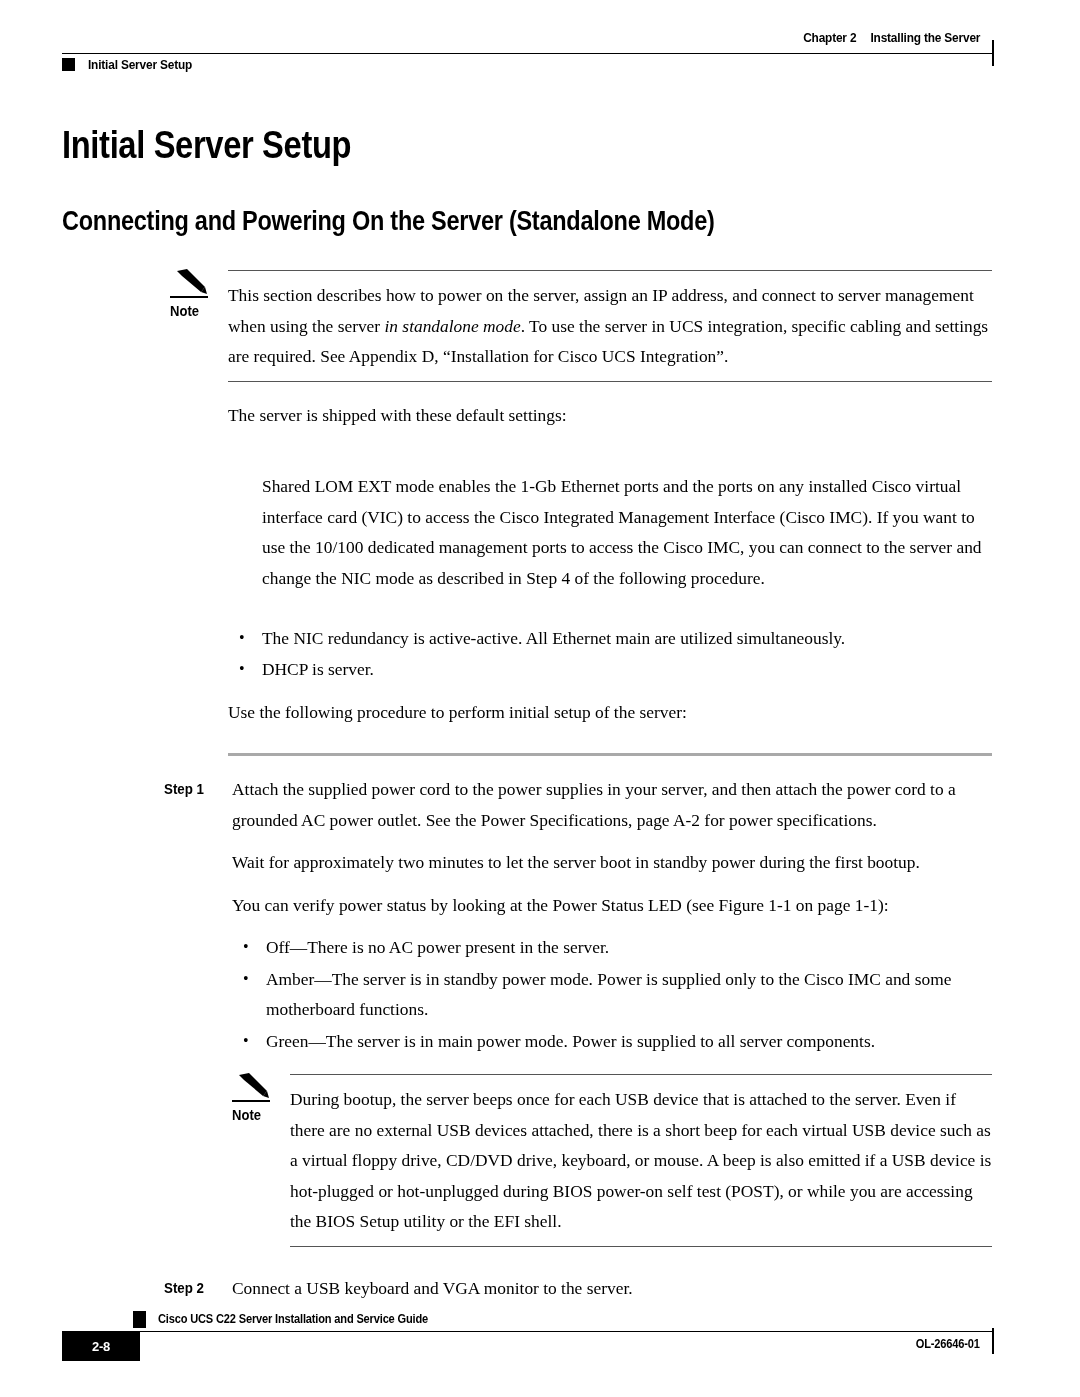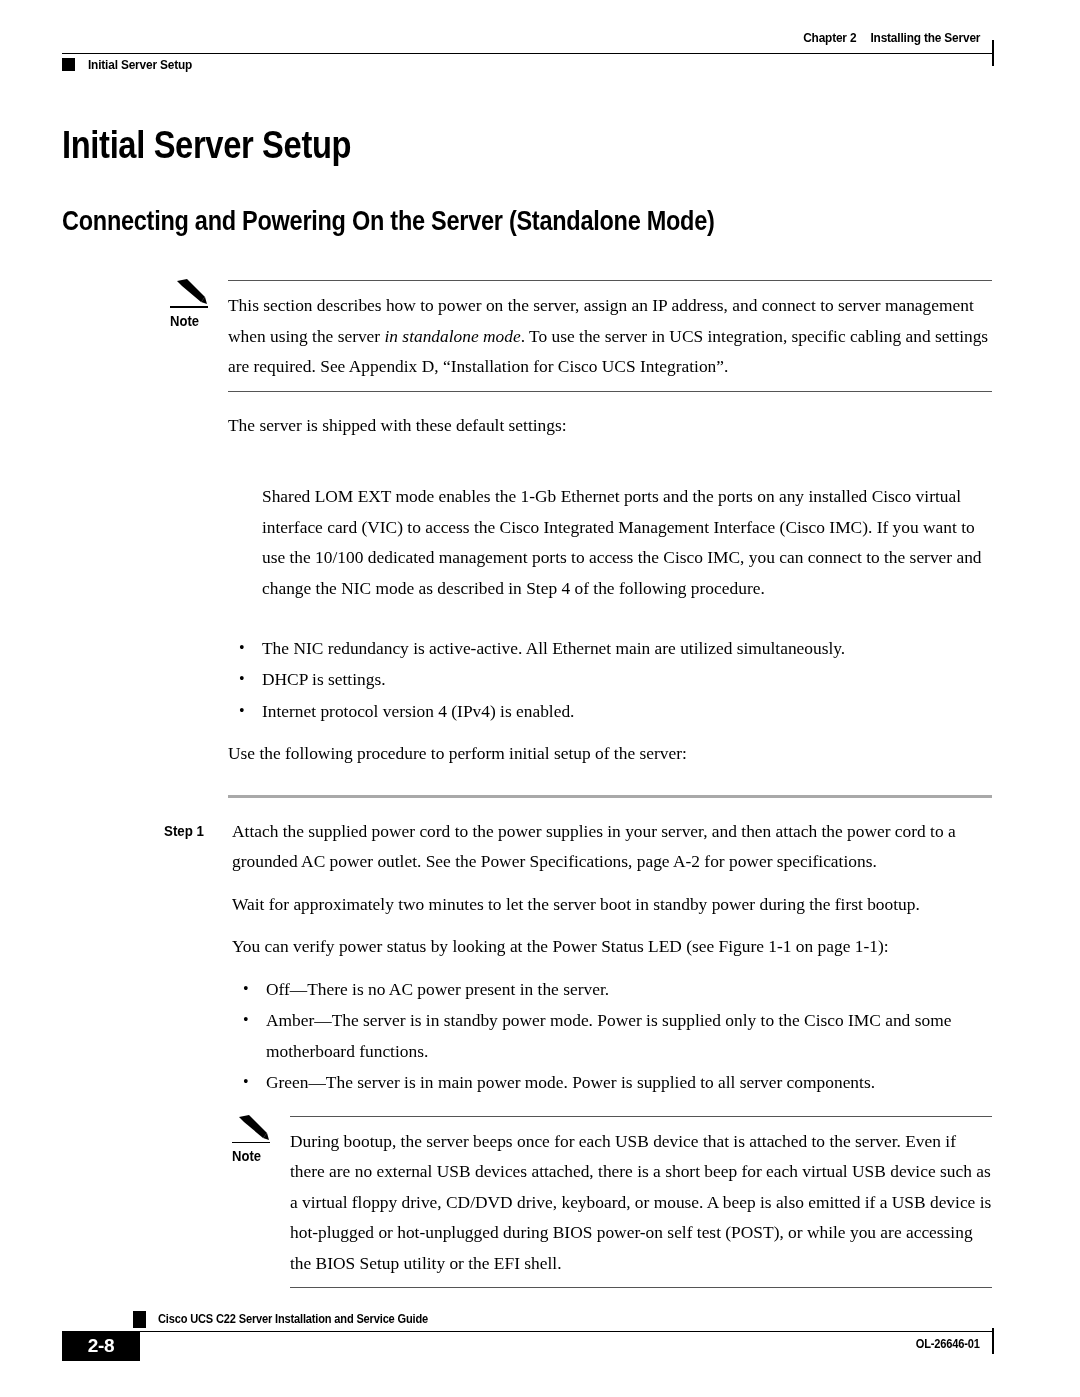--- a/index.html
+++ b/index.html
@@ -111,21 +111,21 @@
     line-height: 1;
     transform: scaleX(0.87);
     transform-origin: left top;
     white-space: nowrap;
   }
 
   
   .content {
     position: absolute;
     left: 0;
-    top: 280px;
+    top: 270px;
     width: 1080px;
   }
 
   .body-text {
     font-family: "Liberation Serif", "DejaVu Serif", serif;
     font-size: 17.4px;
     line-height: 30.5px;
     color: #000000;
     text-align: left;
   }
@@ -282,21 +282,21 @@
   .footer-pagebox {
     position: absolute;
     left: 62px;
     top: 1331px;
     width: 78px;
     height: 30px;
     background: #000000;
     color: #ffffff;
     font-family: "Liberation Sans Narrow", "Liberation Sans", sans-serif;
     font-weight: bold;
-    font-size: 19px;
+    font-size: 13px;
     display: flex;
     align-items: center;
     justify-content: center;
     letter-spacing: -0.3px;
   }
   .footer-docid {
     position: absolute;
     right: 100px;
     top: 1337px;
     font-family: "Liberation Sans Narrow", "Liberation Sans", sans-serif;
@@ -366,22 +366,21 @@
     <div class="gap-s"></div>
 
     <div class="para">
       <p class="sub-para"><span>Shared LOM EXT mode enables the 1-Gb Ethernet ports and the ports on any installed Cisco virtual interface card (VIC) to access the Cisco Integrated Management Interface (Cisco IMC). If you want to use the 10/100 dedicated management ports to access the Cisco IMC, you can connect to the server and change the NIC mode as described in </span><a class="xref" href="#">Step 4</a><span> of the following procedure.</span></p>
     </div>
 
     <div class="gap-s"></div>
 
     <ul class="bullets">
       <li><span>The NIC redundancy is active-active. All Ethernet main are utilized simultaneously.</span></li>
-      <li><span>DHCP is settings.</span></li>
-      <li><span>Internet protocol version 4 (IPv4) is enabled.</span></li>
+      <li><span>DHCP is server.</span></li>
     </ul>
 
     <div class="gap-s"></div>
 
     <div class="para">Use the following procedure to perform initial setup of the server:</div>
 
     <div class="gap-l"></div>
 
     <div class="step-rule"></div>
 
@@ -423,20 +422,26 @@
         <div class="note-underline"></div>
         <div class="note-label">Note</div>
       </div>
       <div class="note-body" style="width:702px;">
         <p>During bootup, the server beeps once for each USB device that is attached to the server. Even if there are no external USB devices attached, there is a short beep for each virtual USB device such as a virtual floppy drive, CD/DVD drive, keyboard, or mouse. A beep is also emitted if a USB device is hot-plugged or hot-unplugged during BIOS power-on self test (POST), or while you are accessing the BIOS Setup utility or the EFI shell.</p>
       </div>
     </div>
 
     <div class="gap-l"></div>
 
+    <div class="step">
+      <div class="step-label">Step 2</div>
+      <div class="step-body">
+        <p>Connect a USB keyboard and VGA monitor to the server.</p>
+      </div>
+    </div>
 
   </div>
 
   <div>
     <div class="footer-sq"></div>
     <div class="footer-guide">Cisco UCS C22 Server Installation and Service Guide</div>
     <div class="footer-rule"></div>
     <div class="footer-pagebox">2-8</div>
     <div class="footer-docid">OL-26646-01</div>
     <div class="footer-tick"></div>

